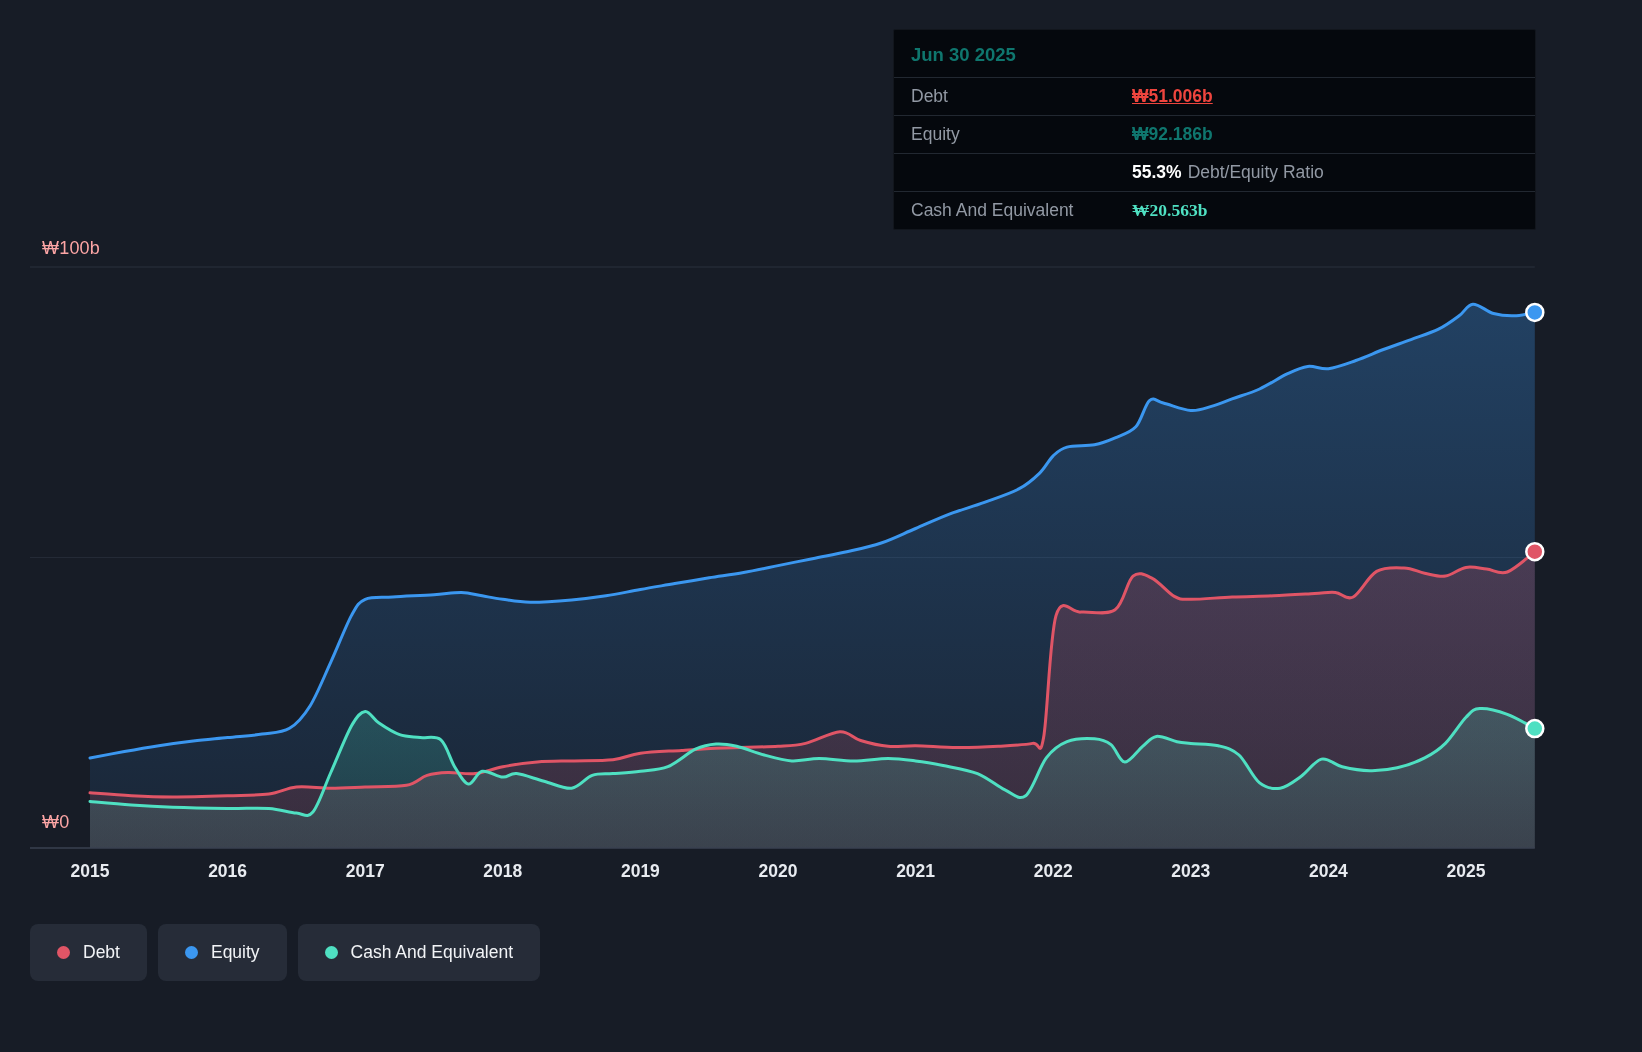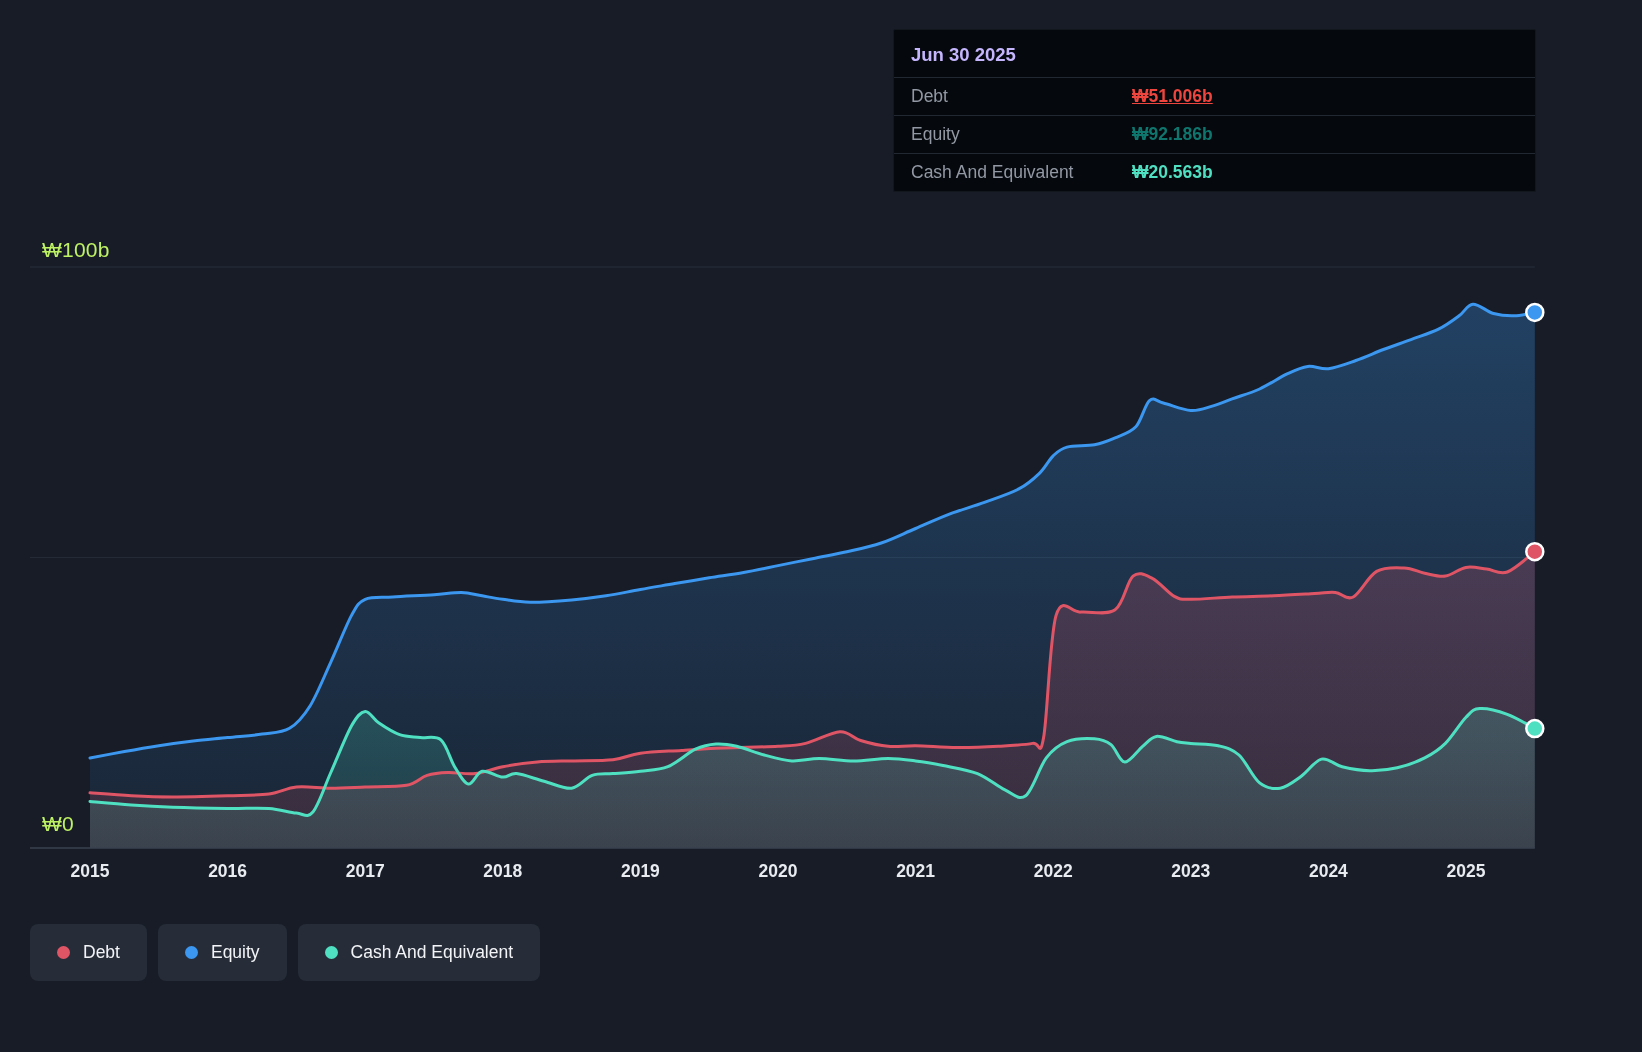--- a/index.html
+++ b/index.html
@@ -1,27 +1,27 @@
 <!DOCTYPE html>
 <html><head>
 <meta charset="utf-8">
 <style>
   *{margin:0;padding:0;box-sizing:border-box}
   html,body{background:#10141c}
   body{font-family:"Liberation Sans",sans-serif}
   .stage{position:relative;width:1642px;height:1052px;background:#171c26;overflow:hidden}
   #chart{position:absolute;left:0;top:0;width:1642px;height:1052px}
   text.xlabel{fill:#e8ebf0;font-size:17.5px;font-weight:600;font-family:"Liberation Sans",sans-serif}
-  .ylabel{position:absolute;color:#bef264;font-size:21px;font-weight:500;letter-spacing:.2px}
+  .ylabel{position:absolute;color:#fca5a5;font-size:18px;font-weight:500;letter-spacing:.2px}
   .ylabel-top{left:42px;top:238px}
   .ylabel-zero{left:42px;top:812px}
 
   
   .tooltip{position:absolute;left:893px;top:29px;width:643px;background:#05080d;border:1px solid #12161d;border-radius:2px;z-index:5}
-  .tt-title{padding:14px 17px 11px;font-size:18.5px;font-weight:700;color:#c4b5fd}
+  .tt-title{padding:14px 17px 11px;font-size:18.5px;font-weight:700;color:#0f766e}
   .tt-row{display:flex;align-items:center;border-top:1px solid #222831;padding:8px 17px;font-size:17.5px}
   .tt-label{width:221px;color:#9299a4;flex:none}
   .tt-value{font-weight:600}
   .tt-ratio-strong{color:#fff;font-weight:700}
   .tt-ratio-rest{color:#9299a4;font-weight:400;margin-left:6px}
 
   
   .legend{position:absolute;left:30px;top:924px;display:flex;gap:11px;z-index:5}
   .chip{display:flex;align-items:center;gap:13px;height:57px;padding:0 27px;background:#262c38;border-radius:8px;cursor:pointer}
   .chip-dot{width:13px;height:13px;border-radius:50%;flex:none}
@@ -79,22 +79,28 @@
     <div class="tt-title">Jun 30 2025</div>
     <div class="tt-row">
       <span class="tt-label">Debt</span>
       <span class="tt-value" style="color: rgb(238, 69, 62); text-decoration: underline;">₩51.006b</span>
     </div>
     <div class="tt-row">
       <span class="tt-label">Equity</span>
       <span class="tt-value" style="color: #0f766e;">₩92.186b</span>
     </div>
     <div class="tt-row">
+      <span class="tt-label"></span>
+      <span class="tt-value">
+        <span class="tt-ratio-strong">55.3%</span><span class="tt-ratio-rest">Debt/Equity Ratio</span>
+      </span>
+    </div>
+    <div class="tt-row">
       <span class="tt-label">Cash And Equivalent</span>
-      <span class="tt-value" style="color: rgb(79, 224, 194);">₩20.563b</span>
+      <span class="tt-value" style="color: rgb(79, 224, 194); font-family: Liberation Serif, serif;">₩20.563b</span>
     </div>
   </div>
 
   <div class="legend">
     <div class="chip">
       <span class="chip-dot" style="background: rgb(224, 85, 102);"></span>
       <span class="chip-label">Debt</span>
     </div>
     <div class="chip">
       <span class="chip-dot" style="background: rgb(59, 151, 240);"></span>

